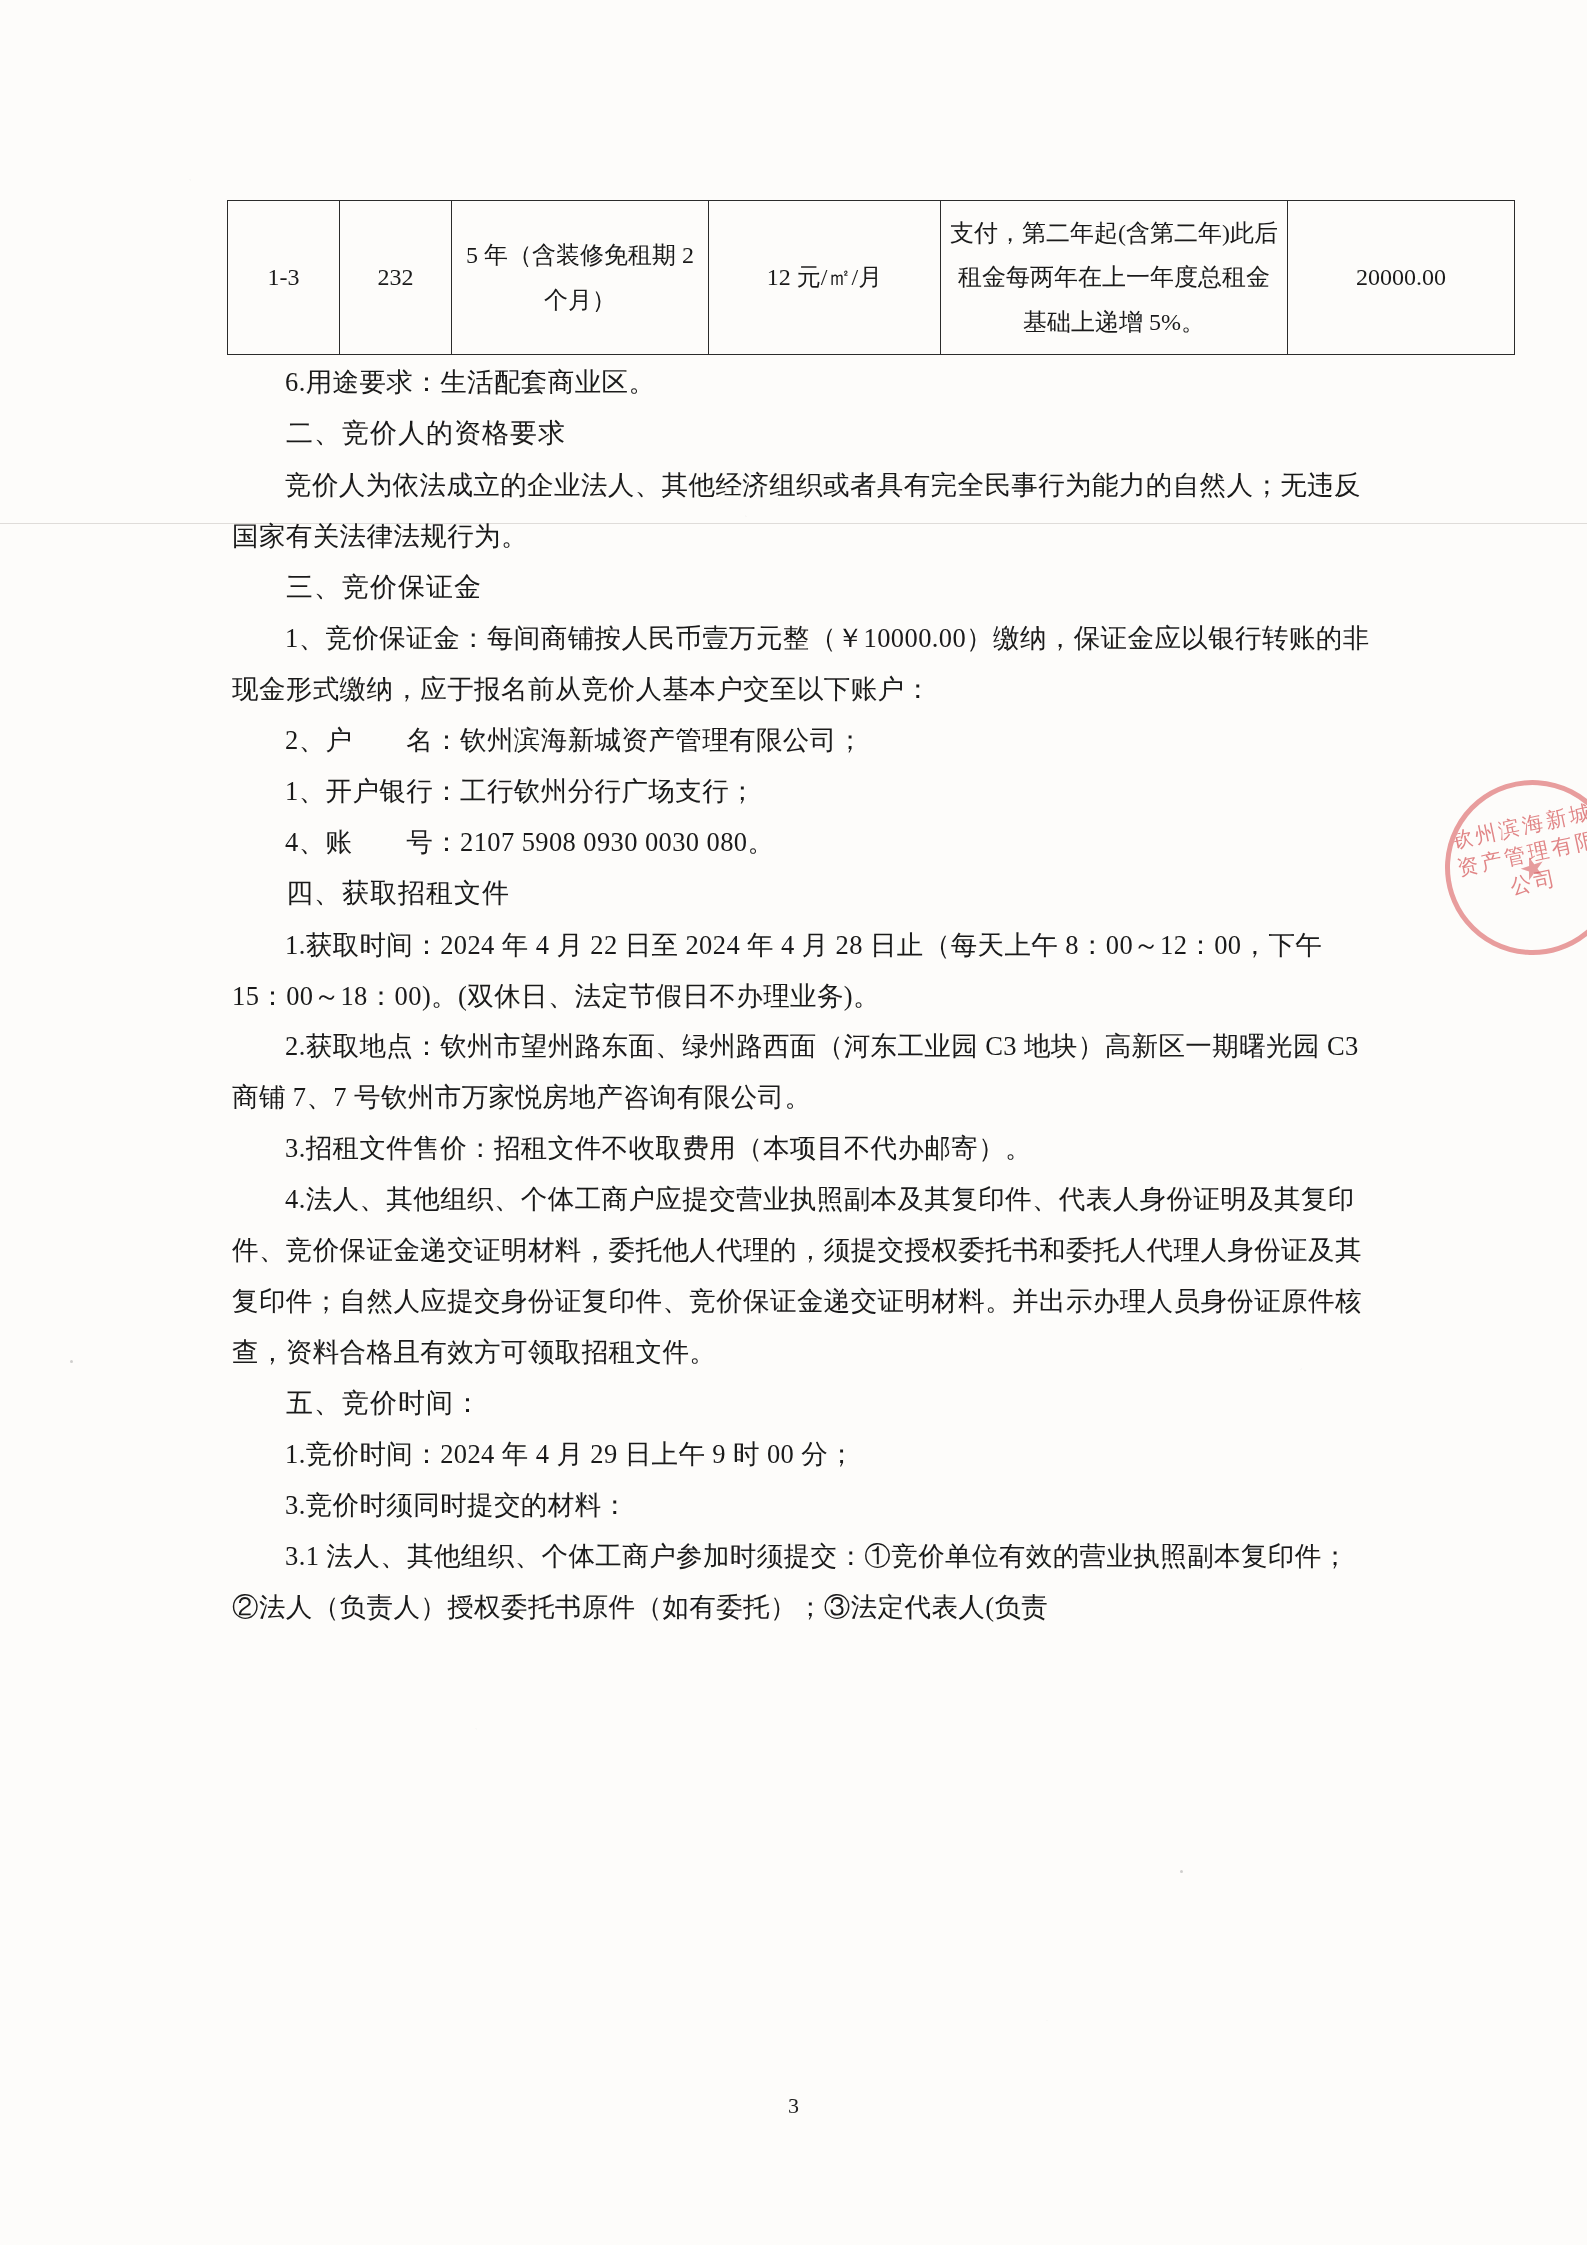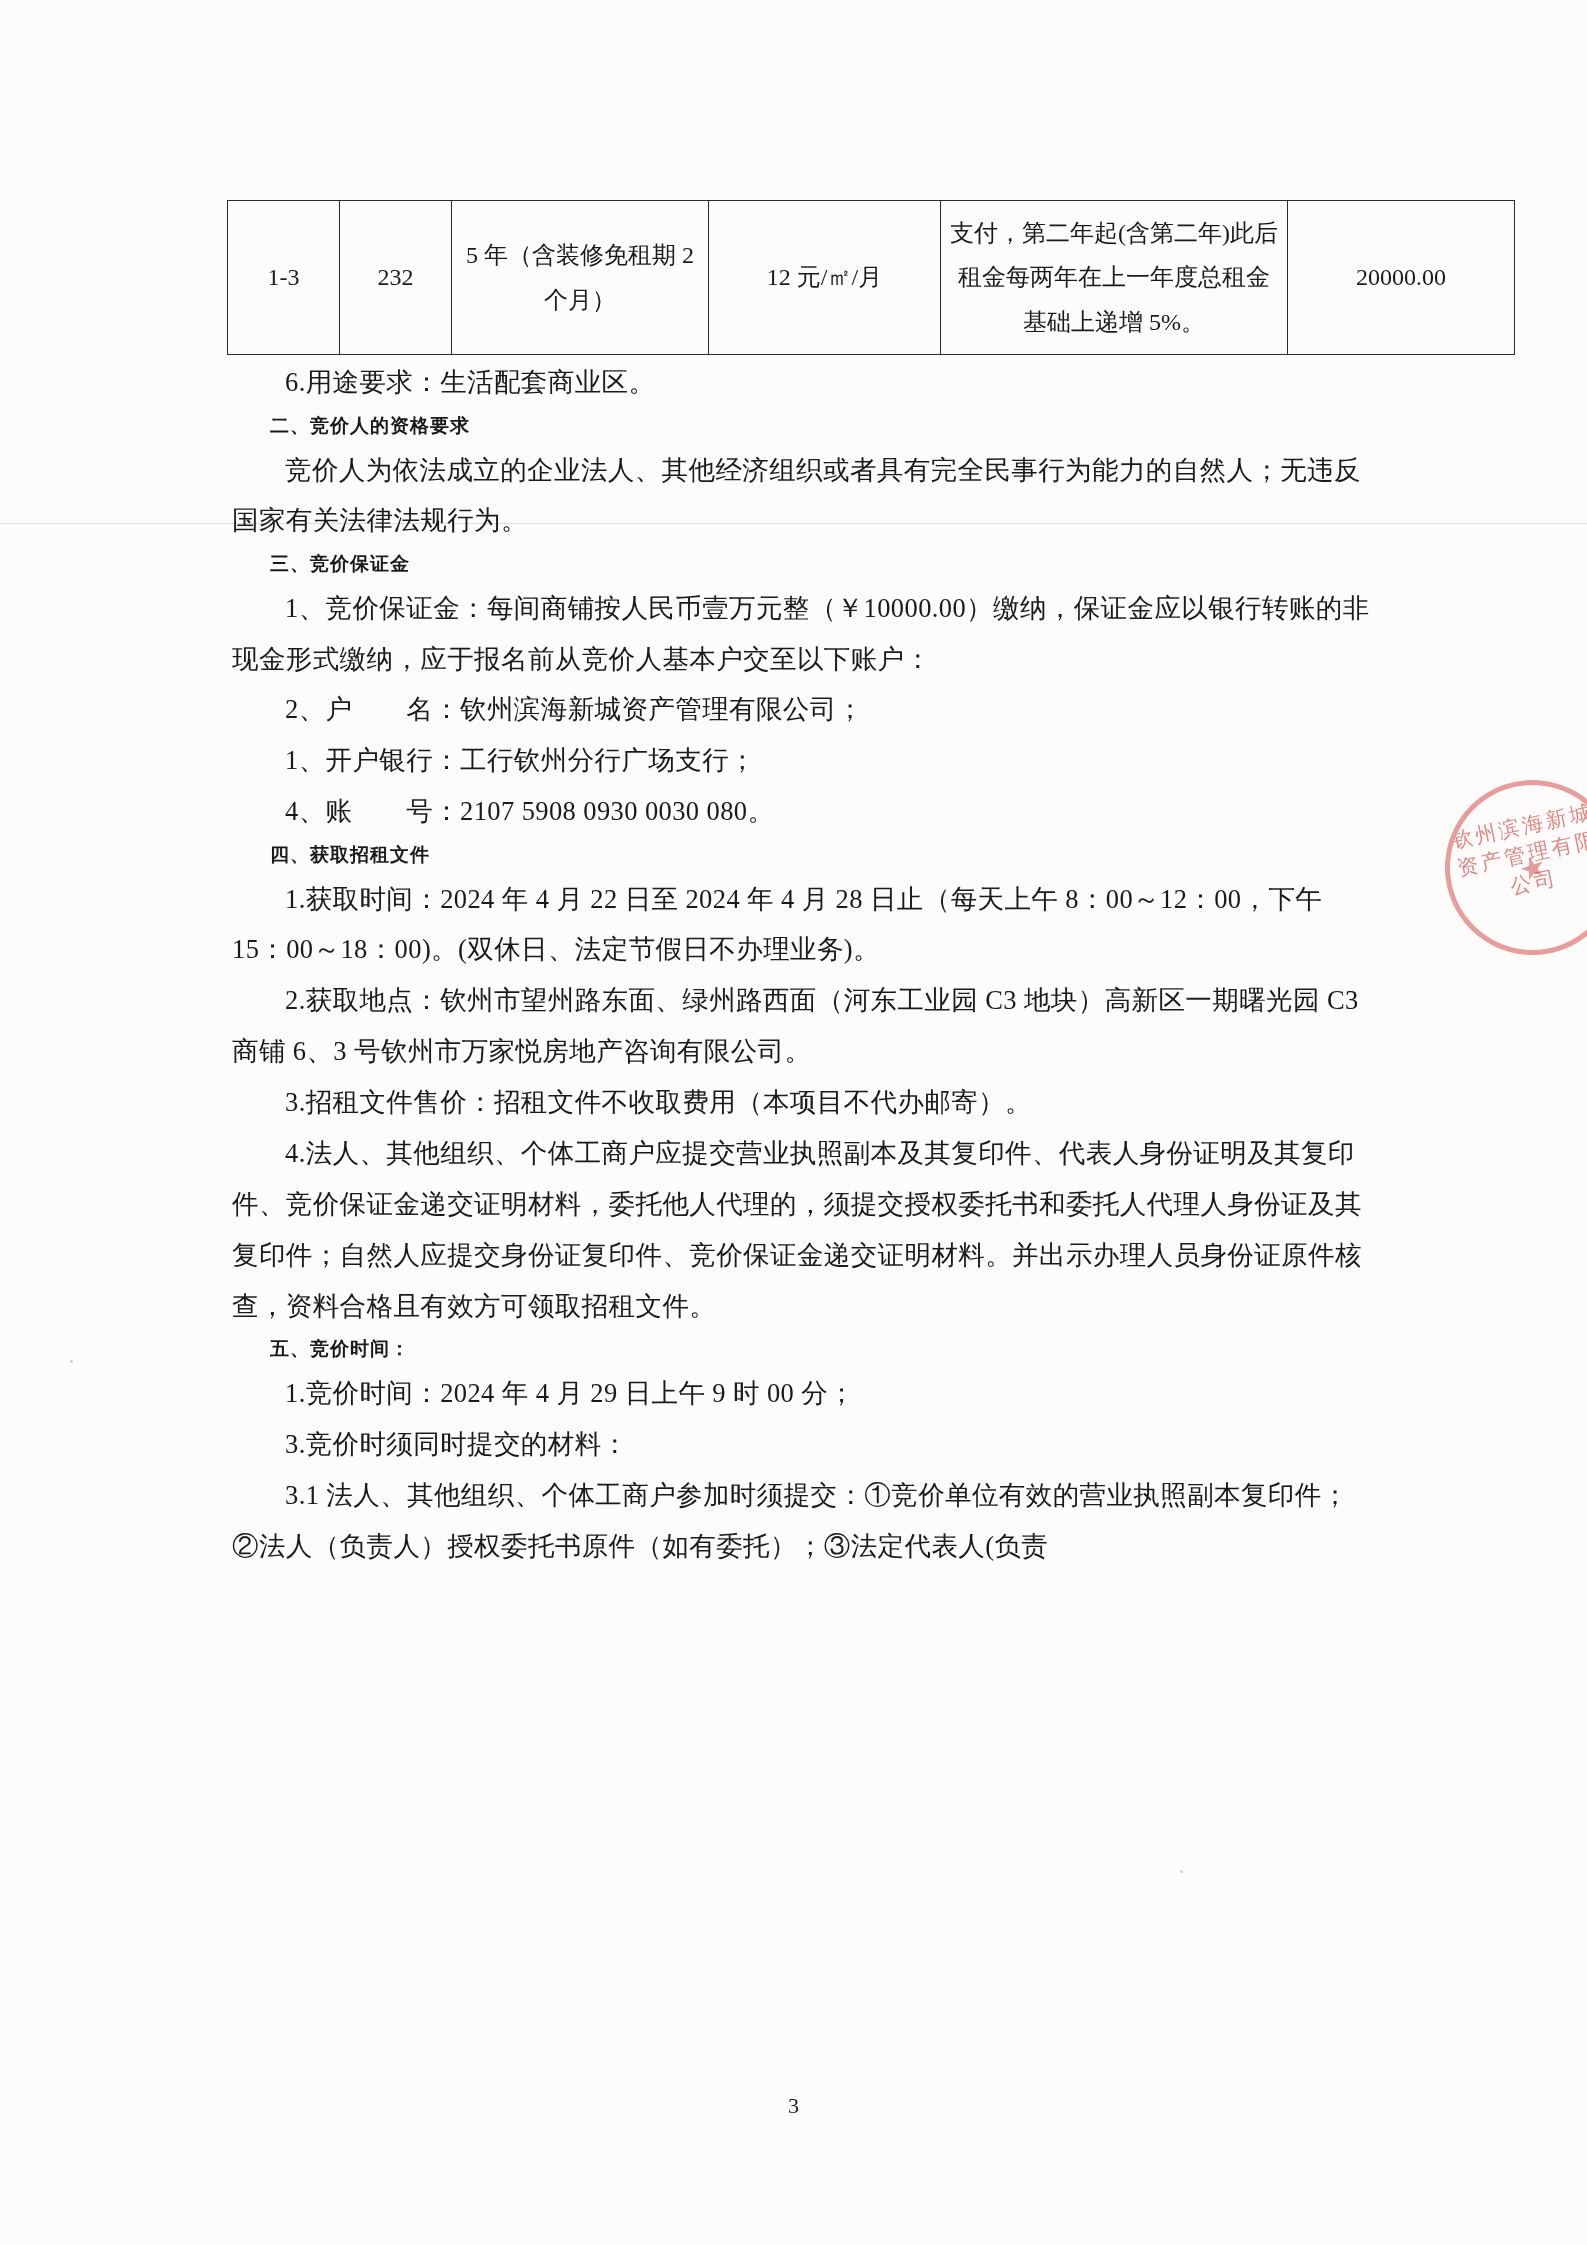--- a/index.html
+++ b/index.html
@@ -72,25 +72,25 @@
   }
   
   .para {
     font-size: 26.5px;
     line-height: 1.92;
     margin: 0;
     text-indent: 2em;
     letter-spacing: 0.4px;
   }
   .heading {
-    font-size: 19px;
+    font-size: 27px;
     line-height: 1.92;
     margin: 0;
     text-indent: 2em;
-    font-weight: bold;
+    font-weight: normal;
     letter-spacing: 1px;
   }
   .block { margin-top: 2px; }
   
   .seal {
     position: absolute;
     left: 1445px;
     top: 780px;
     width: 165px;
     height: 165px;
@@ -169,21 +169,21 @@
     <p class="para">竞价人为依法成立的企业法人、其他经济组织或者具有完全民事行为能力的自然人；无违反国家有关法律法规行为。</p>
 
     <p class="heading">三、竞价保证金</p>
     <p class="para">1、竞价保证金：每间商铺按人民币壹万元整（￥10000.00）缴纳，保证金应以银行转账的非现金形式缴纳，应于报名前从竞价人基本户交至以下账户：</p>
     <p class="para">2、户　　名：钦州滨海新城资产管理有限公司；</p>
     <p class="para">1、开户银行：工行钦州分行广场支行；</p>
     <p class="para">4、账　　号：2107 5908 0930 0030 080。</p>
 
     <p class="heading">四、获取招租文件</p>
     <p class="para">1.获取时间：2024 年 4 月 22 日至 2024 年 4 月 28 日止（每天上午 8：00～12：00，下午 15：00～18：00)。(双休日、法定节假日不办理业务)。</p>
-    <p class="para">2.获取地点：钦州市望州路东面、绿州路西面（河东工业园 C3 地块）高新区一期曙光园 C3 商铺 6、3 号钦州市万家悦房地产咨询有限公司。</p>
+    <p class="para">2.获取地点：钦州市望州路东面、绿州路西面（河东工业园 C3 地块）高新区一期曙光园 C3 商铺 7、7 号钦州市万家悦房地产咨询有限公司。</p>
     <p class="para">3.招租文件售价：招租文件不收取费用（本项目不代办邮寄）。</p>
     <p class="para">4.法人、其他组织、个体工商户应提交营业执照副本及其复印件、代表人身份证明及其复印件、竞价保证金递交证明材料，委托他人代理的，须提交授权委托书和委托人代理人身份证及其复印件；自然人应提交身份证复印件、竞价保证金递交证明材料。并出示办理人员身份证原件核查，资料合格且有效方可领取招租文件。</p>
 
     <p class="heading">五、竞价时间：</p>
     <p class="para">1.竞价时间：2024 年 4 月 29 日上午 9 时 00 分；</p>
     <p class="para">3.竞价时须同时提交的材料：</p>
     <p class="para">3.1 法人、其他组织、个体工商户参加时须提交：①竞价单位有效的营业执照副本复印件；②法人（负责人）授权委托书原件（如有委托）；③法定代表人(负责</p>
 
   </div>
 

